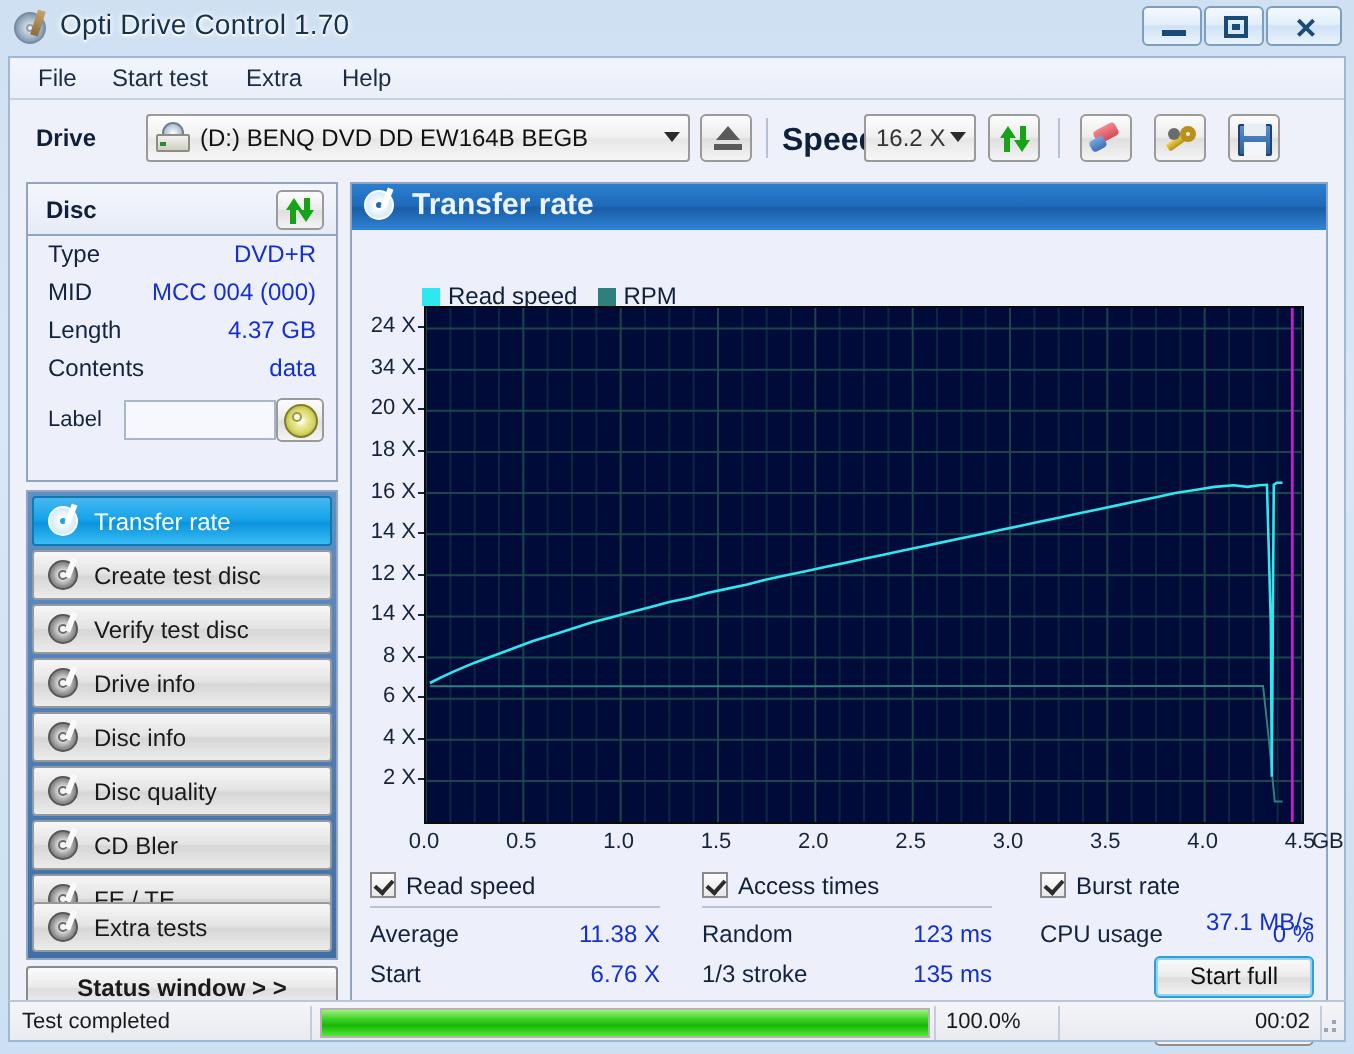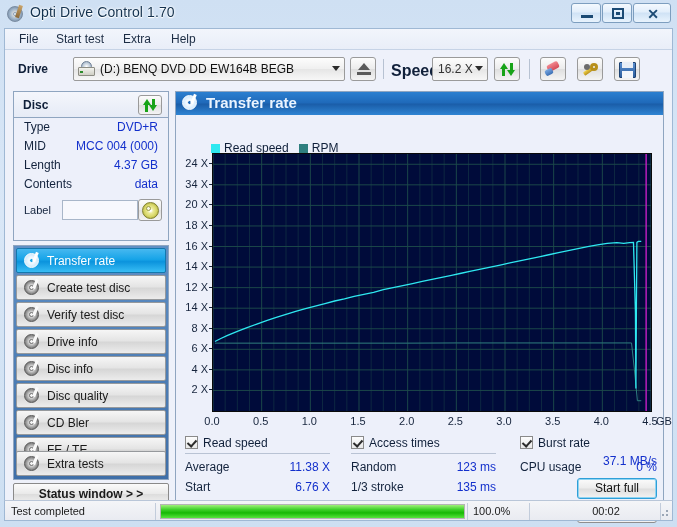--- a/index.html
+++ b/index.html
@@ -629,21 +629,21 @@
 
   <div class="statusbar">
     <div class="sb-cell" style="left:6px">Test completed</div>
     <div class="sb-sep" style="left:150px"></div>
     <div class="pbar">
       <div class="pfill" id="pfill" style="width: 100%;"></div>
     </div>
     <div class="sb-sep" style="left:462px"></div>
     <div class="sb-cell" style="left:468px">100.0%</div>
     <div class="sb-sep" style="left:524px"></div>
-    <div class="sb-cell" style="left:576px;width:50px;text-align:center">00:02</div>
+    <div class="sb-cell" style="left:600px;width:50px;text-align:right">00:02</div>
     <div class="sb-sep" style="left:655px"></div>
     <div class="grip">
       <i style="left:7px;top:7px"></i>
         <i style="left:3px;top:7px"></i>
         <i style="left:7px;top:3px"></i>
     </div>
   </div>
 
 </div>
 

